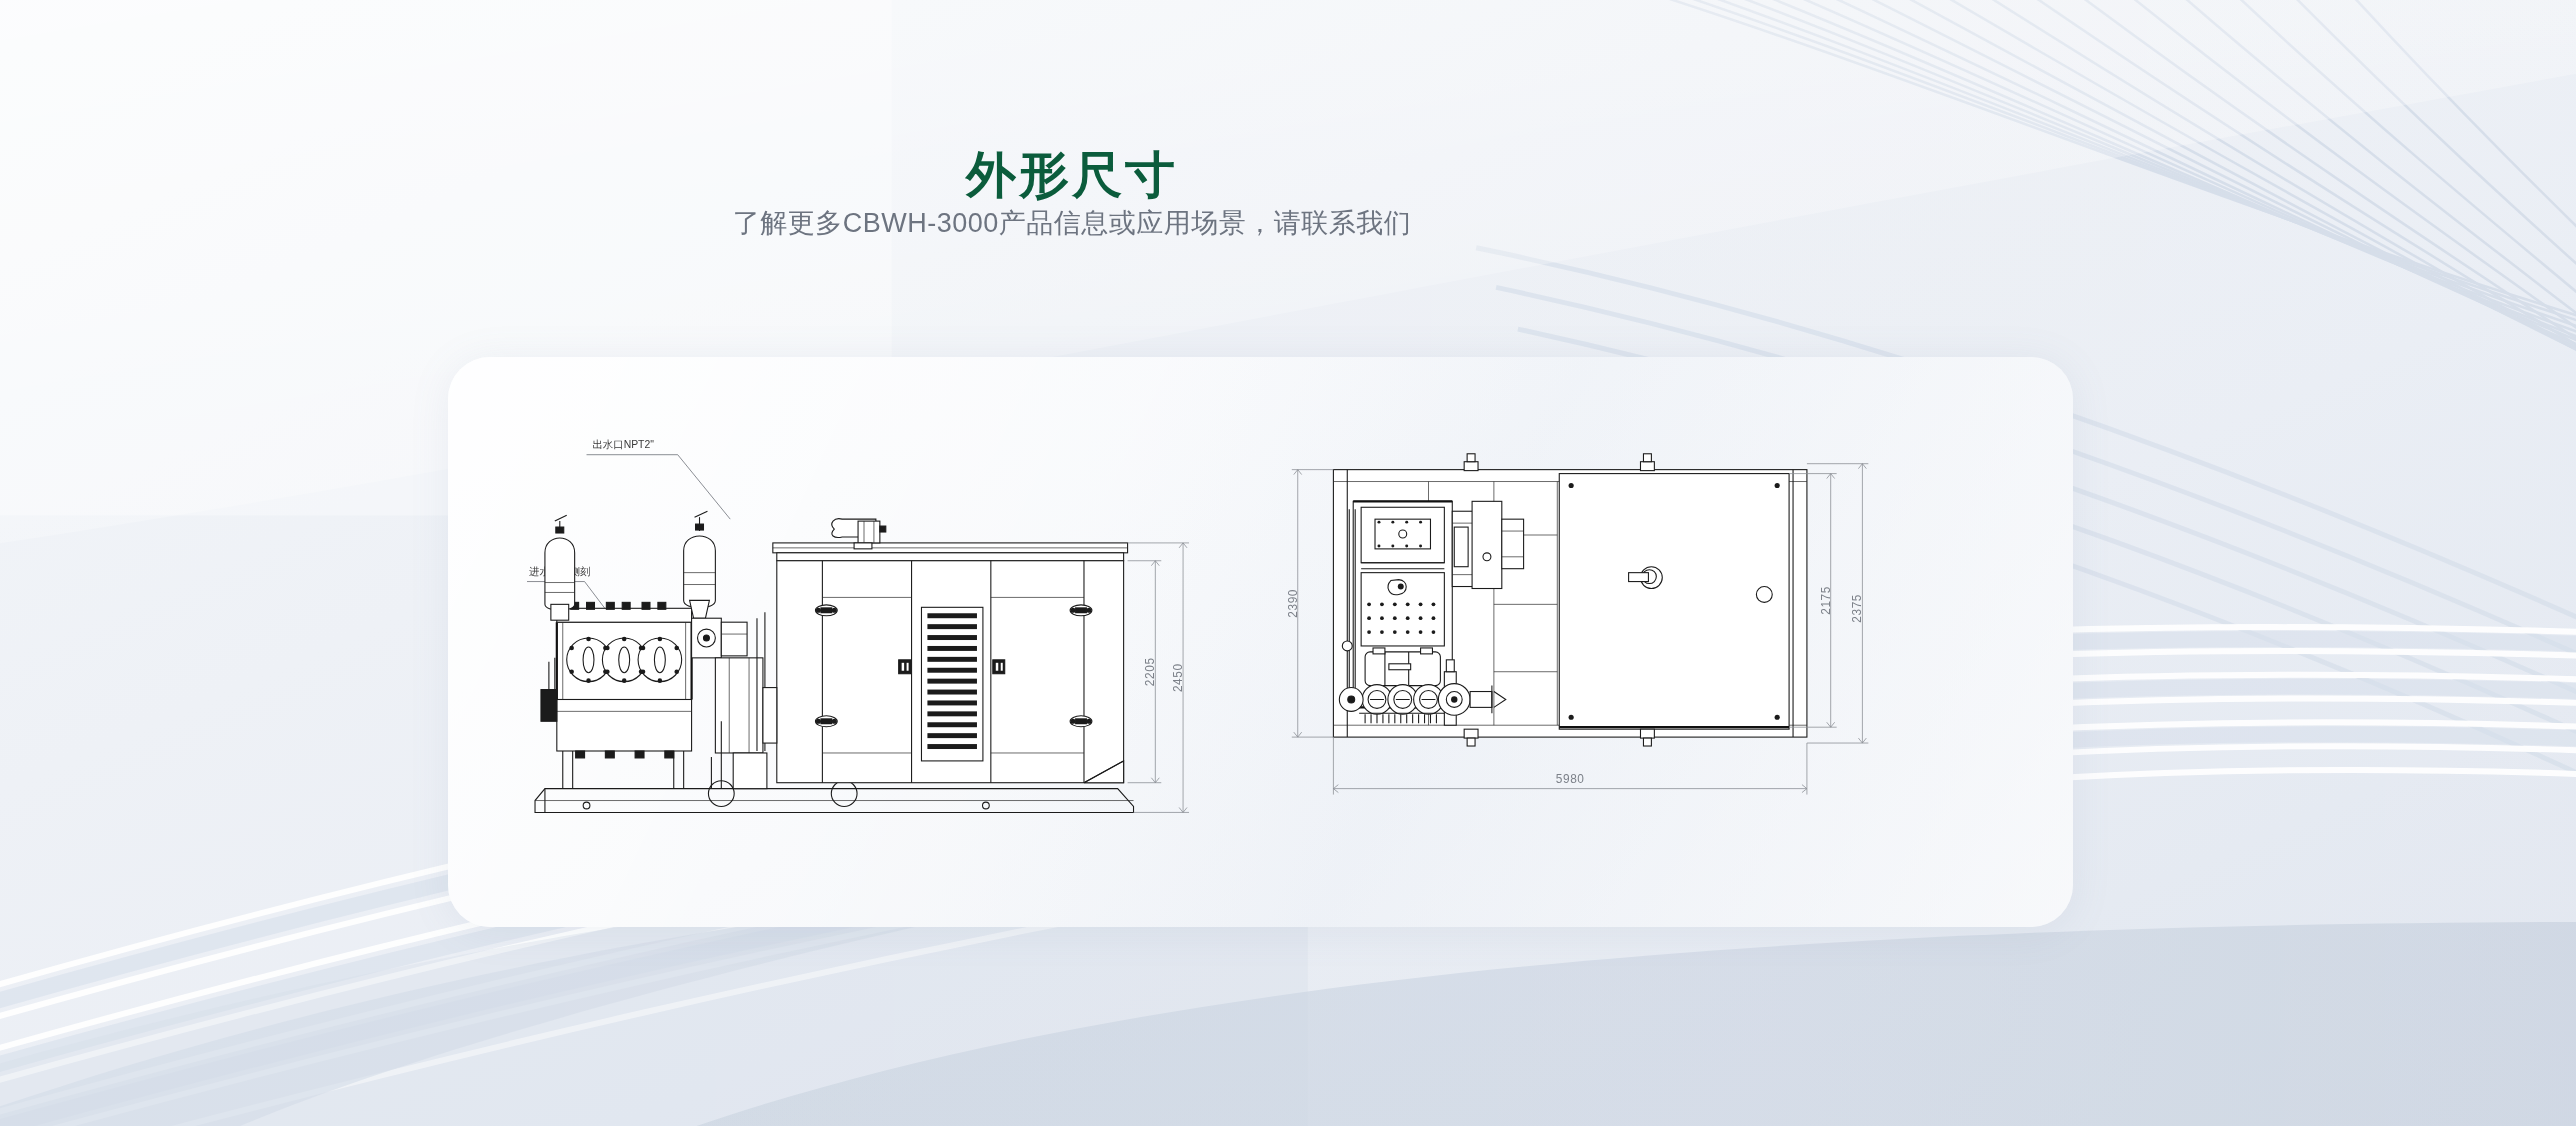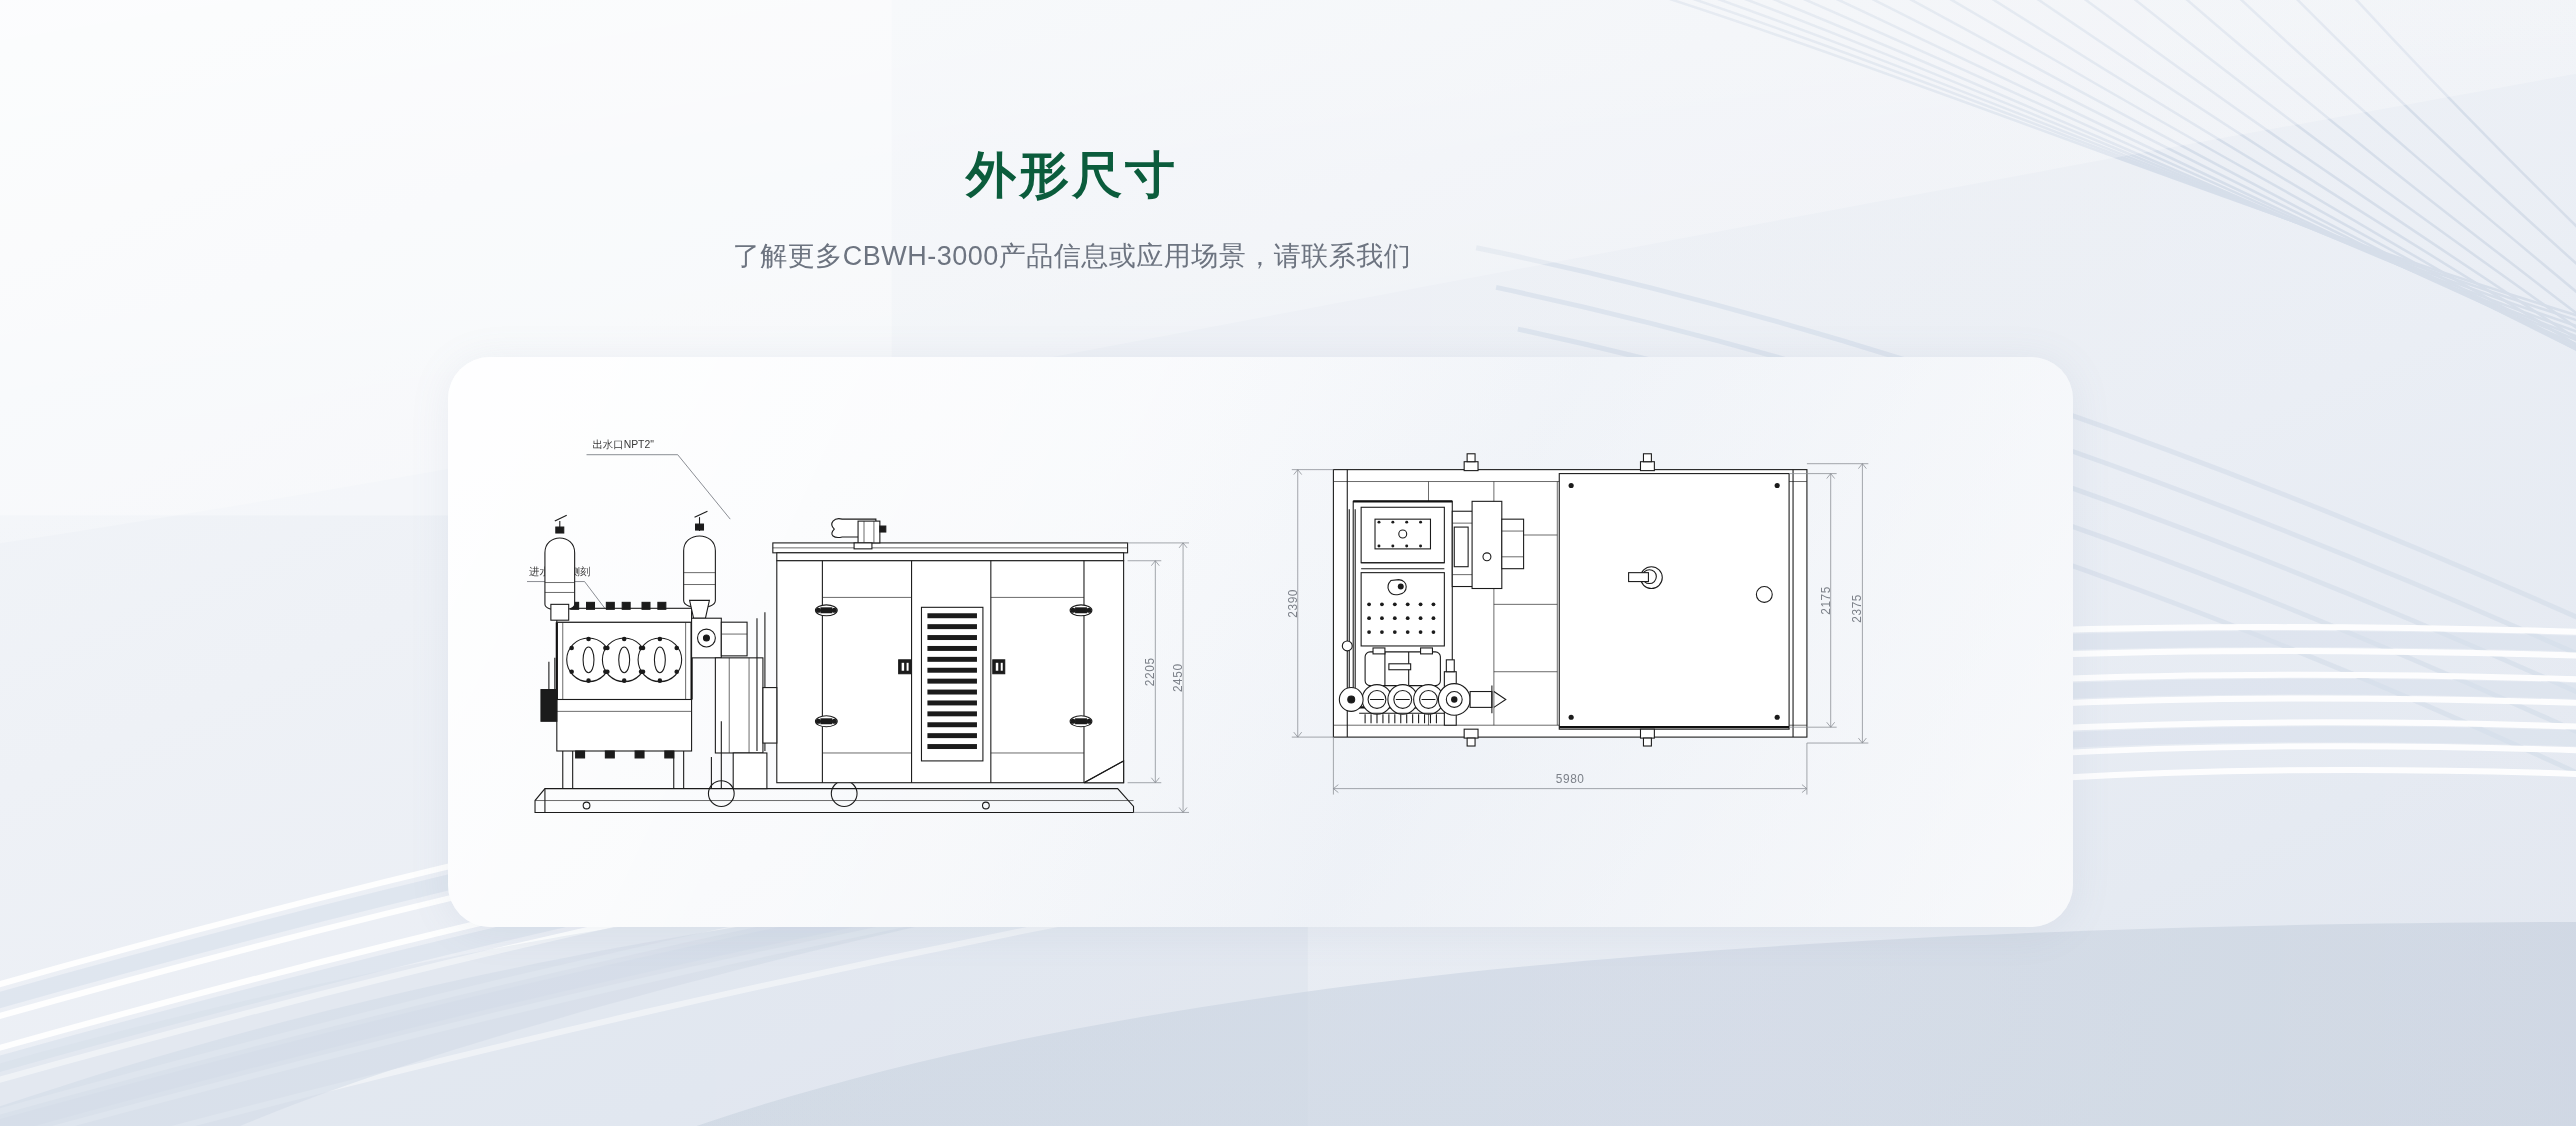--- a/index.html
+++ b/index.html
@@ -21,21 +21,20 @@
   }
   #page-title {
     margin-top:147px;
     font-size:50px;
     font-weight:bold;
     color:#0b5c3c;
     letter-spacing:3px;
     line-height:1.15;
   }
   #page-subtitle {
-    margin-top:33px;
     font-size:27px;
     color:#6d7480;
     letter-spacing:0.5px;
     font-weight:400;
   }
 
   
   #drawing-card {
     position:absolute;
     left:448px; top:357px;

